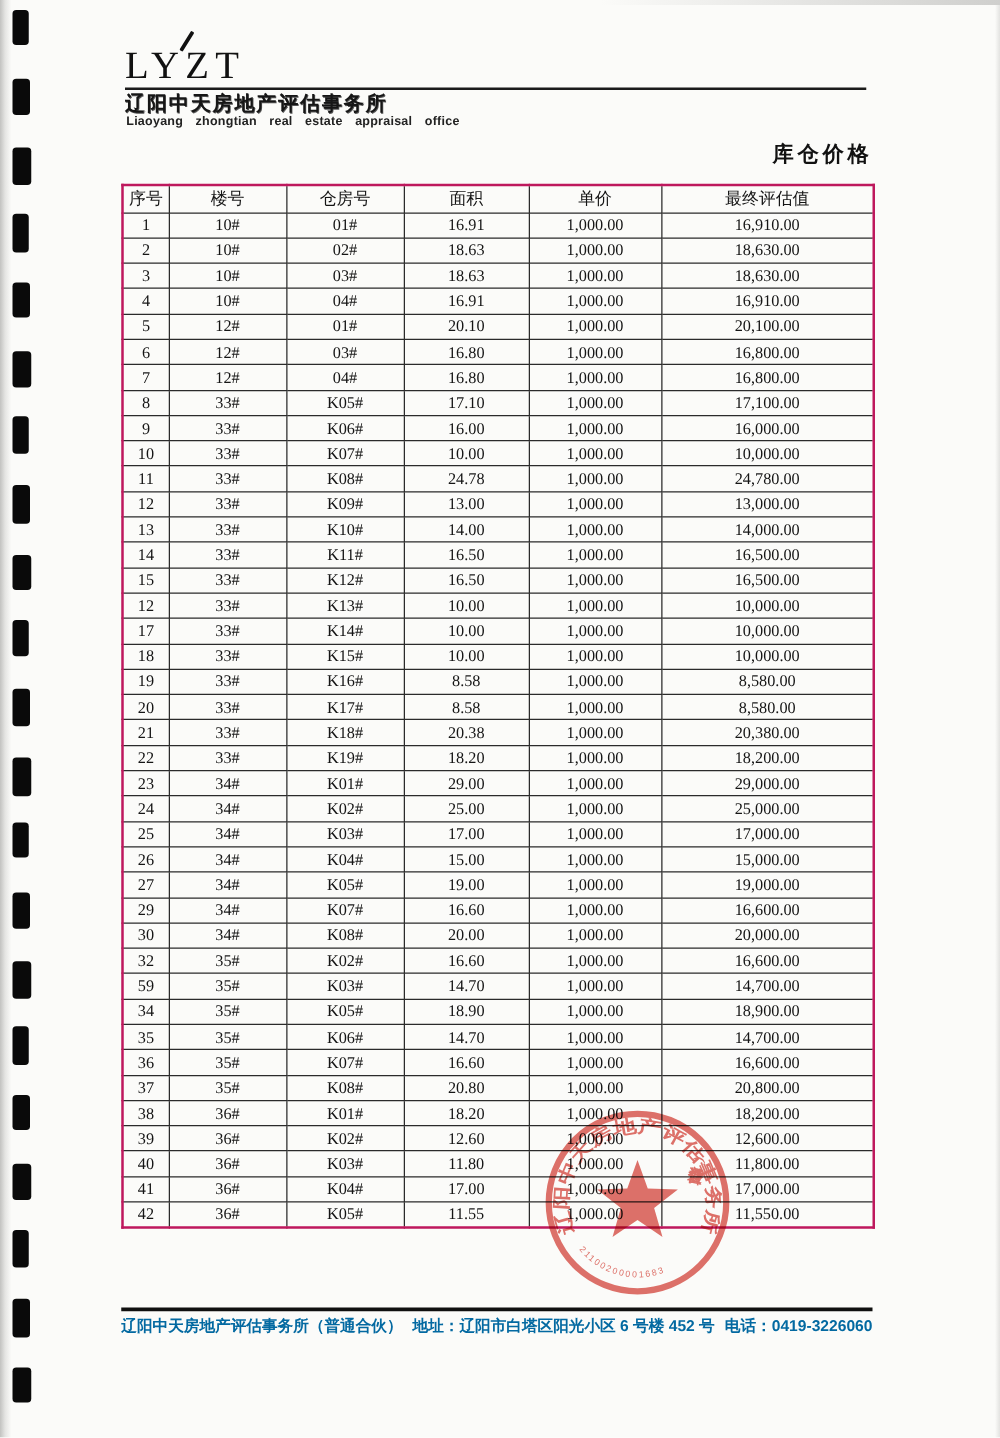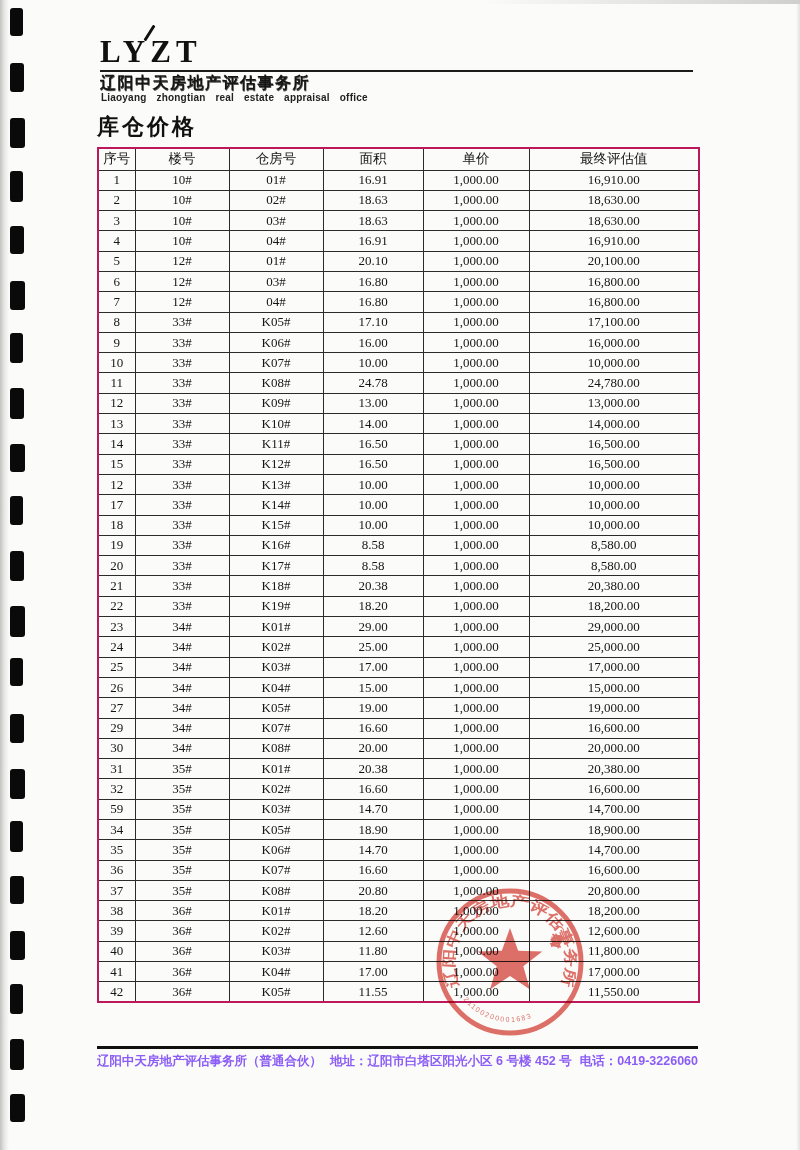--- a/index.html
+++ b/index.html
@@ -26,21 +26,21 @@
   }
   
   .hole {
     position:absolute; left:10px; width:14px; height:30px;
     background:#0a0a0a; border-radius:3px;
   }
   
   .logo-text {
     position:absolute; left:100px; top:34px;
     font-family:"Liberation Serif", serif;
-    font-size:31px; font-weight:bold; letter-spacing:5px; color:#111;
+    font-size:31px; font-weight:normal; letter-spacing:5px; color:#111;
   }
   .logo-accent {
     position:absolute; left:148px; top:24px; width:3px; height:18px;
     background:#111; transform:rotate(32deg); border-radius:1px;
   }
   .logo-underline {
     position:absolute; left:100px; top:70px; width:593px; height:2px;
     background:#1b1b1b;
   }
   .company-cn {
@@ -48,21 +48,21 @@
     font-size:16px; font-weight:900; letter-spacing:1.5px; color:#161616;
     text-shadow:0.6px 0.6px 0 #555;
   }
   .company-en {
     position:absolute; left:101px; top:92px;
     font-size:10px; font-weight:bold; color:#222; word-spacing:7px; letter-spacing:0.2px;
   }
   
   .page-title {
     position:absolute; left:97px; top:112px; width:601px;
-    text-align:left; font-size:22px; font-weight:bold; letter-spacing:3px; color:#111;
+    text-align:right; font-size:17px; font-weight:bold; letter-spacing:3px; color:#111;
   }
   
   table.price-table {
     position:absolute; left:97px; top:147px; width:601px;
     border-collapse:collapse; table-layout:fixed;
     font-family:"Liberation Serif", serif;
     border:2px solid #be185d;
   }
   .price-table th, .price-table td {
     border:1px solid #2b2b2b;
@@ -85,21 +85,21 @@
     letter-spacing:1px; transform:rotate(14deg);
   }
   
   .footer-rule {
     position:absolute; left:97px; top:1046px; width:601px; height:3px;
     background:#101010;
   }
   .footer {
     position:absolute; left:97px; top:1053px; width:601px;
     display:flex; justify-content:space-between;
-    font-size:12.5px; font-weight:bold; color:#8b5cf6; white-space:nowrap;
+    font-size:12.5px; font-weight:bold; color:#0369a1; white-space:nowrap;
   }
 </style>
 </head>
 <body>
 
 <div>
 
   <div class="edge-left"></div>
   <div class="edge-right"></div>
   <div class="edge-topright"></div>
@@ -382,28 +382,20 @@
         </tr>
         <tr>
           <td>30</td>
           <td>34#</td>
           <td>K08#</td>
           <td>20.00</td>
           <td>1,000.00</td>
           <td>20,000.00</td>
         </tr>
         <tr>
-          <td>31</td>
-          <td>35#</td>
-          <td>K01#</td>
-          <td>20.38</td>
-          <td>1,000.00</td>
-          <td>20,380.00</td>
-        </tr>
-        <tr>
           <td>32</td>
           <td>35#</td>
           <td>K02#</td>
           <td>16.60</td>
           <td>1,000.00</td>
           <td>16,600.00</td>
         </tr>
         <tr>
           <td>59</td>
           <td>35#</td>

